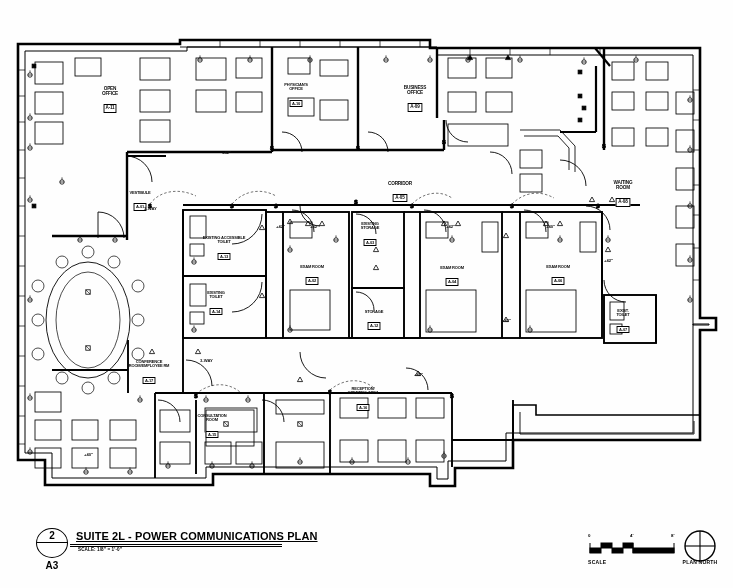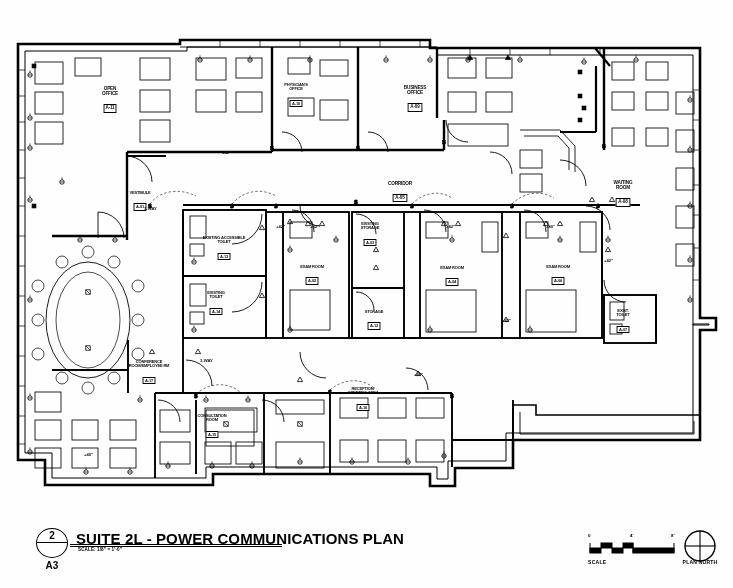--- a/index.html
+++ b/index.html
@@ -95,25 +95,26 @@
     font-size: 10px;
     font-weight: bold;
     font-family: "Liberation Sans", sans-serif;
   }
   .tb-bubble .num { top: 2px; }
   .tb-bubble .sheet { top: 32px; }
   .tb-title {
     position: absolute;
     left: 40px;
     top: 2px;
-    font-size: 15px;
+    font-size: 11px;
     font-weight: bold;
     letter-spacing: 0.1px;
     font-family: "Liberation Sans", sans-serif;
     white-space: nowrap;
+    text-decoration: underline;
   }
   .tb-scale {
     position: absolute;
     left: 42px;
     top: 19px;
     font-size: 4.6px;
     font-weight: bold;
     letter-spacing: 0.1px;
     white-space: nowrap;
   }

